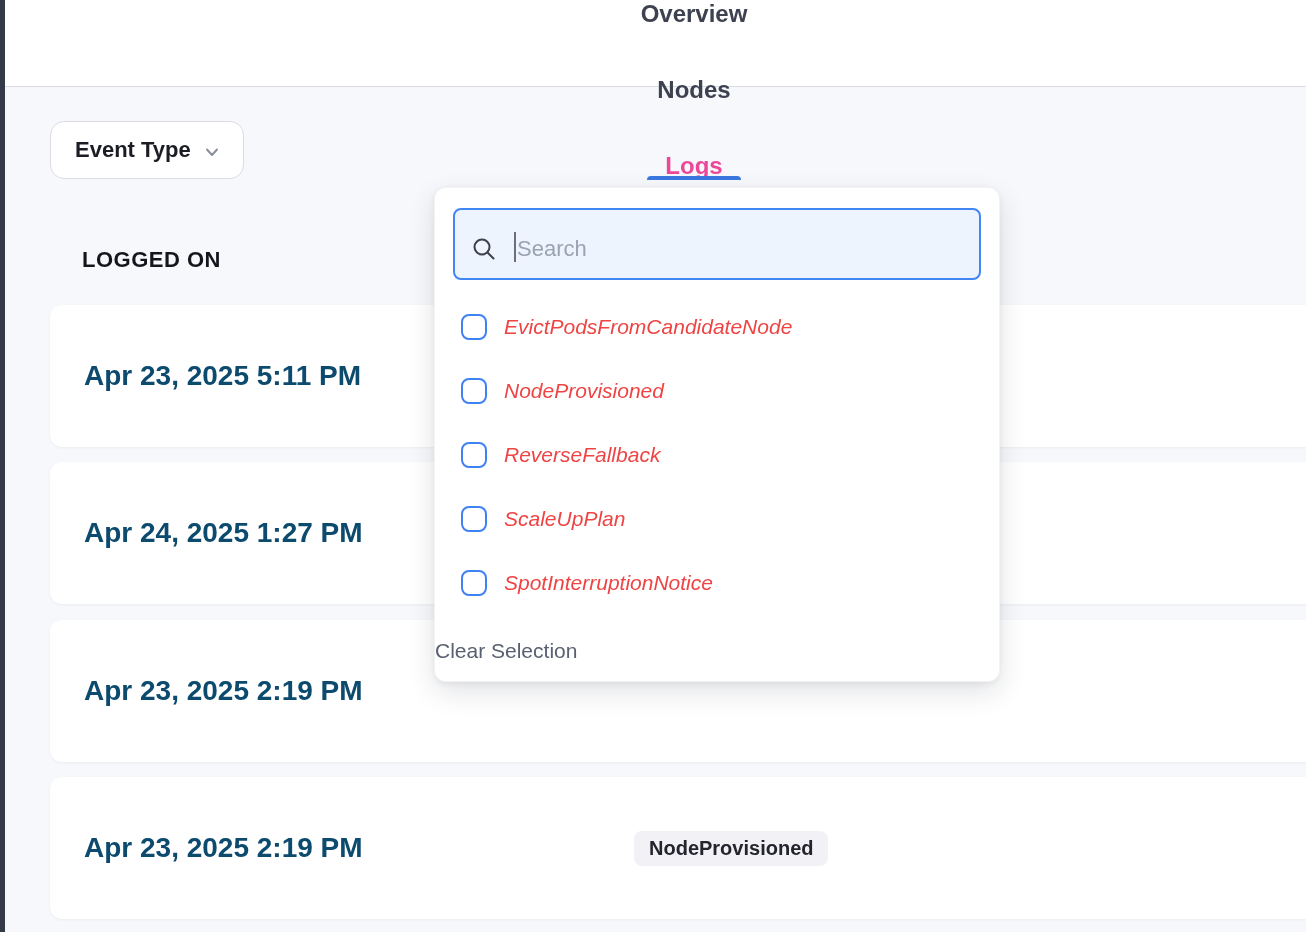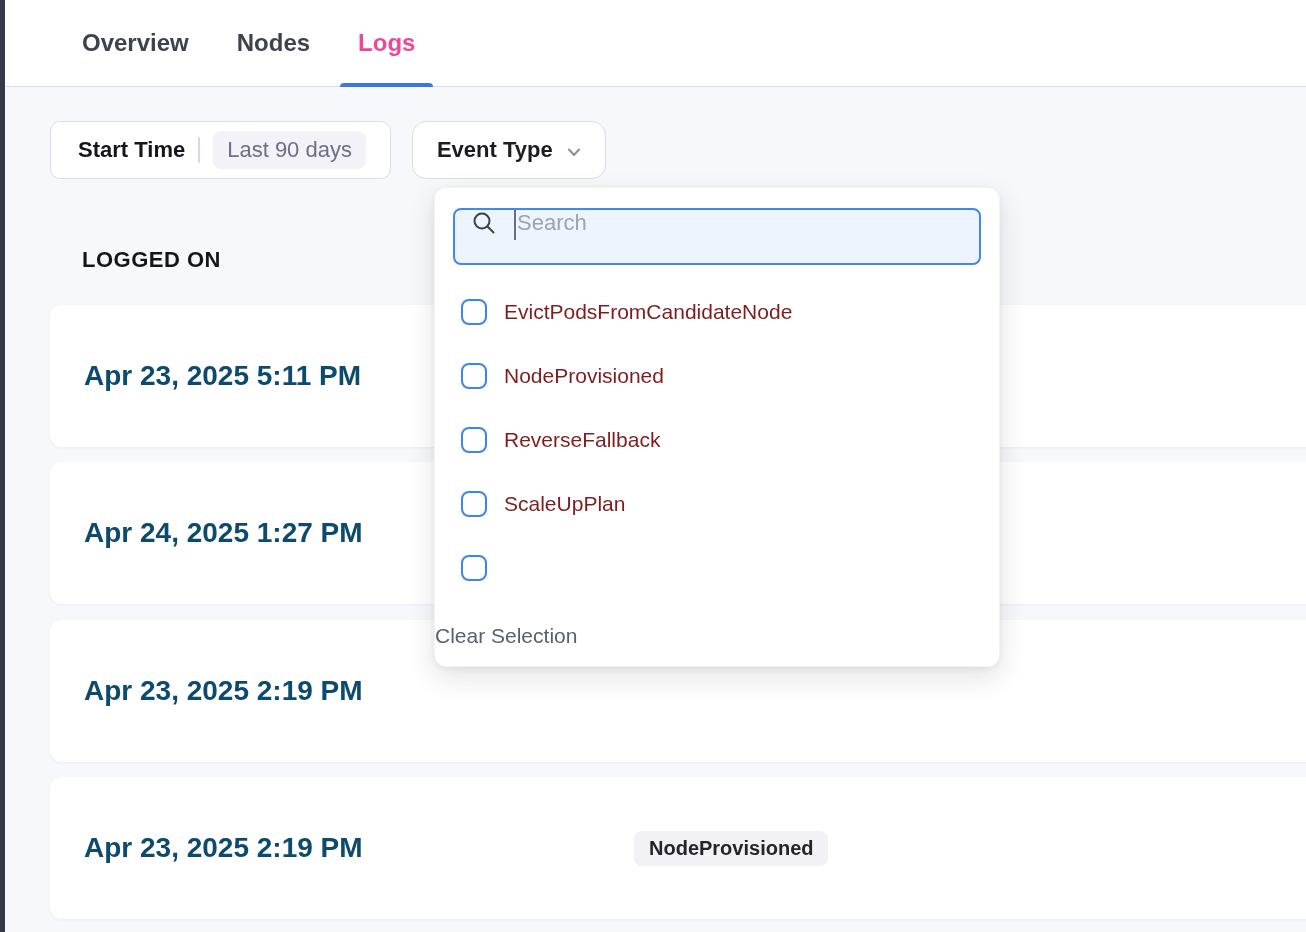--- a/index.html
+++ b/index.html
@@ -28,20 +28,21 @@
     position: absolute;
     left: 5px; top: 0; right: 0;
     height: 87px;
     background: #ffffff;
     border-bottom: 1px solid #dcdee6;
     display: flex;
     align-items: center;
     padding-left: 77px;
     gap: 48px;
     z-index: 5;
+    flex-direction: column;
   }
   .tab {
     position: relative;
     height: 87px;
     display: flex;
     align-items: center;
     font-size: 24px;
     font-weight: 600;
     color: #3e4250;
     cursor: pointer;
@@ -158,27 +159,27 @@
     width: 566px;
     background: #ffffff;
     border-radius: 12px;
     border: 1px solid rgba(20, 25, 40, 0.05);
     box-shadow: 0 10px 28px rgba(20, 25, 40, 0.12), 0 2px 6px rgba(20, 25, 40, 0.06);
     z-index: 20;
     padding-bottom: 18px;
   }
   .search-box {
     margin: 20px 18px 15px 18px;
-    height: 57px;
+    height: 72px;
     background: var(--search_bg, #edf4fd);
     border: 2px solid var(--focus_blue, #4286f4);
     border-radius: 8px;
     display: flex;
-    align-items: flex-start;
-    padding: 0 16px;
+    align-items: flex-end;
+    padding: 16px 16px;
   }
   .search-box .mag { display: flex; align-items: center; margin-right: 17px; }
   .caret {
     width: 2px; height: 30px;
     background: #6a6f7a;
     margin-right: 1px;
     flex: none;
   }
   .search-input {
     border: none;
@@ -202,22 +203,23 @@
   }
   .checkbox {
     width: 26px; height: 26px;
     flex: none;
     border: 2px solid var(--checkbox_blue, #3f83f2);
     border-radius: 8px;
     background: #ffffff;
   }
   .option-label {
     font-size: 21px;
-    color: #7f1d1d;
-    white-space: nowrap;
+    color: #ef4444;
+    white-space: nowrap;
+    font-style: italic;
   }
   .clear-selection {
     margin-top: 24px;
     font-size: 21px;
     color: #59606f;
     cursor: pointer;
   }
 </style>
 </head>
 <body>
@@ -231,25 +233,20 @@
   <div class="tab">
     <span>Nodes</span>
   </div>
   <div class="tab active">
     <span>Logs</span>
     <div class="tab-underline"></div>
   </div>
 </div>
 
 <div class="filter-row">
-  <div class="filter-box start-time-filter">
-    <span class="start-time-label">Start Time</span>
-    <span class="filter-divider"></span>
-    <span class="time-pill">Last 90 days</span>
-  </div>
   <div class="filter-box event-type-filter">
     <span class="event-type-label">Event Type</span>
     <span class="chevron">
       <svg width="18" height="18" viewBox="0 0 18 18" fill="none">
         <polyline points="4,6.5 9,12 14,6.5" stroke="#8a8f9c" stroke-width="2" stroke-linecap="round" stroke-linejoin="round"></polyline>
       </svg>
     </span>
   </div>
 </div>
 
@@ -293,17 +290,18 @@
     <div class="option-row">
       <span class="checkbox"></span>
       <span class="option-label">ReverseFallback</span>
     </div>
     <div class="option-row">
       <span class="checkbox"></span>
       <span class="option-label">ScaleUpPlan</span>
     </div>
     <div class="option-row">
       <span class="checkbox"></span>
+      <span class="option-label">SpotInterruptionNotice</span>
     </div>
   </div>
 
   <div class="clear-selection">Clear Selection</div>
 </div>
 
 </body></html>

